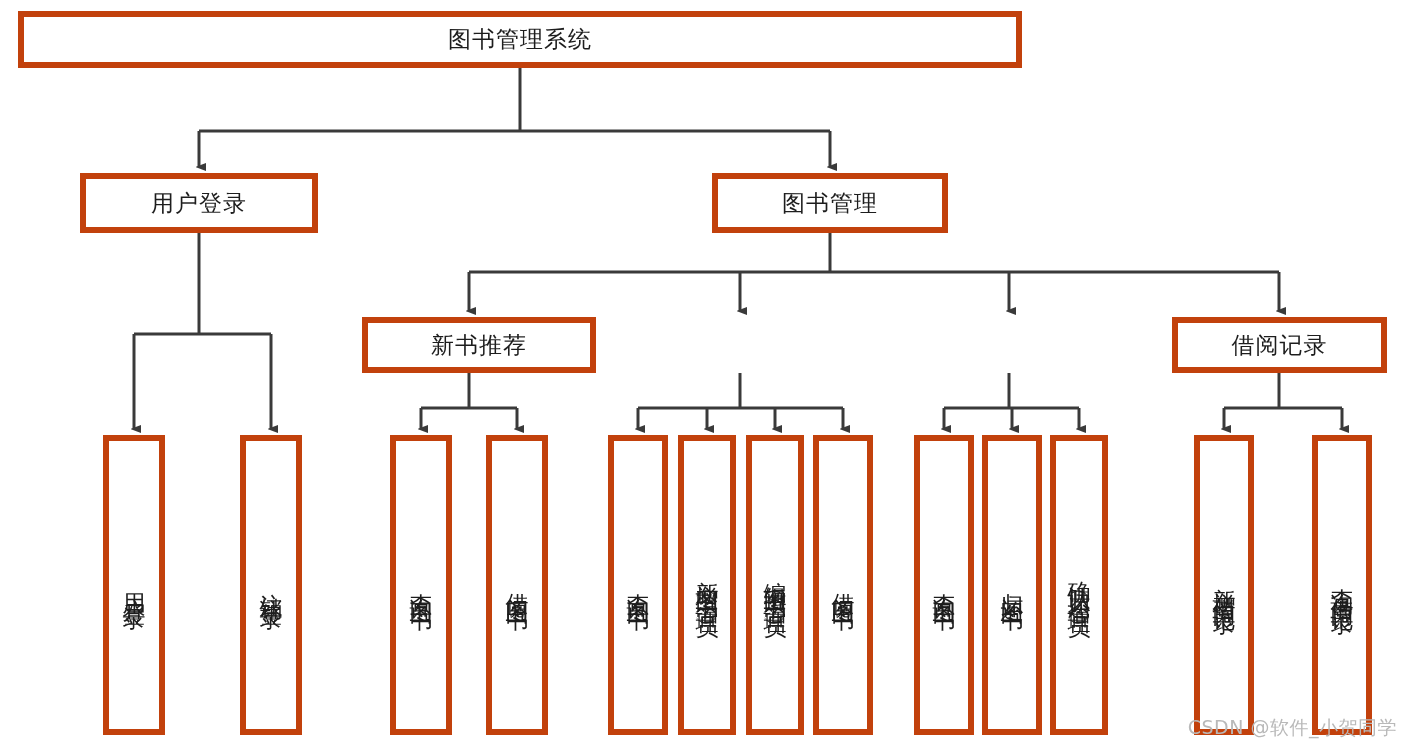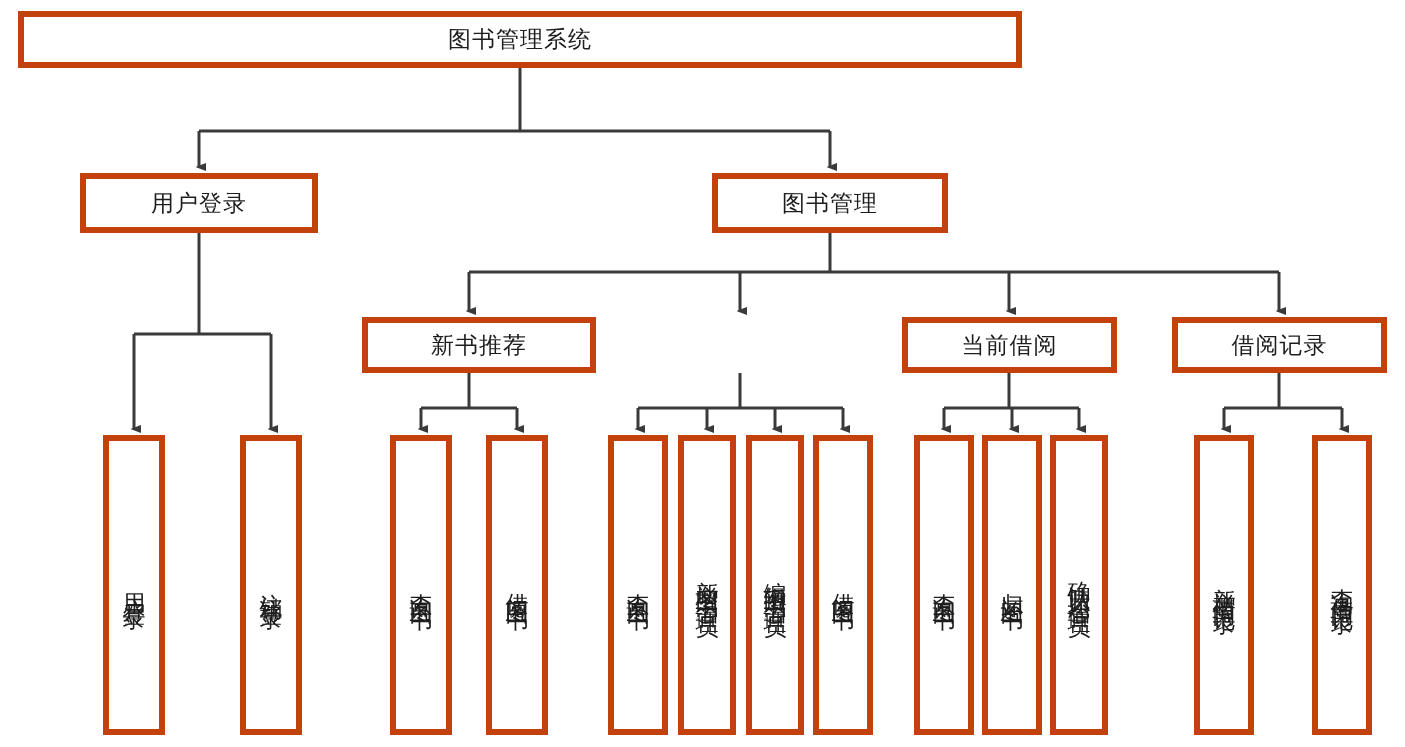--- a/index.html
+++ b/index.html
@@ -128,23 +128,20 @@
   <div class="node horiz" style="left:80px; top:173px; width:238px; height:60px;">
     <span class="htext">用户登录</span>
   </div>
   <div class="node horiz" style="left:712px; top:173px; width:236px; height:60px;">
     <span class="htext">图书管理</span>
   </div>
 
   <div class="node horiz" style="left:362px; top:317px; width:234px; height:56px;">
     <span class="htext">新书推荐</span>
   </div>
-  <div class="node horiz" style="left:902px; top:317px; width:215px; height:56px;">
-    <span class="htext">当前借阅</span>
-  </div>
   <div class="node horiz" style="left:1172px; top:317px; width:215px; height:56px;">
     <span class="htext">借阅记录</span>
   </div>
 
   <div class="node vert" style="left:103px; top:435px; width:62px; height:300px;">
     <span class="vtext">用户登录</span>
   </div>
   <div class="node vert" style="left:240px; top:435px; width:62px; height:300px;">
     <span class="vtext">注销登录</span>
   </div>
@@ -175,14 +172,15 @@
   <div class="node vert" style="left:1050px; top:435px; width:58px; height:300px;">
     <span class="vtext">确认归还（管理员）</span>
   </div>
   <div class="node vert" style="left:1194px; top:435px; width:60px; height:300px;">
     <span class="vtext">新增借阅记录</span>
   </div>
   <div class="node vert" style="left:1312px; top:435px; width:60px; height:300px;">
     <span class="vtext">查询借阅记录</span>
   </div>
 
+  <div id="watermark">CSDN @软件_小贺同学</div>
 
 </div>
 
 </body></html>

